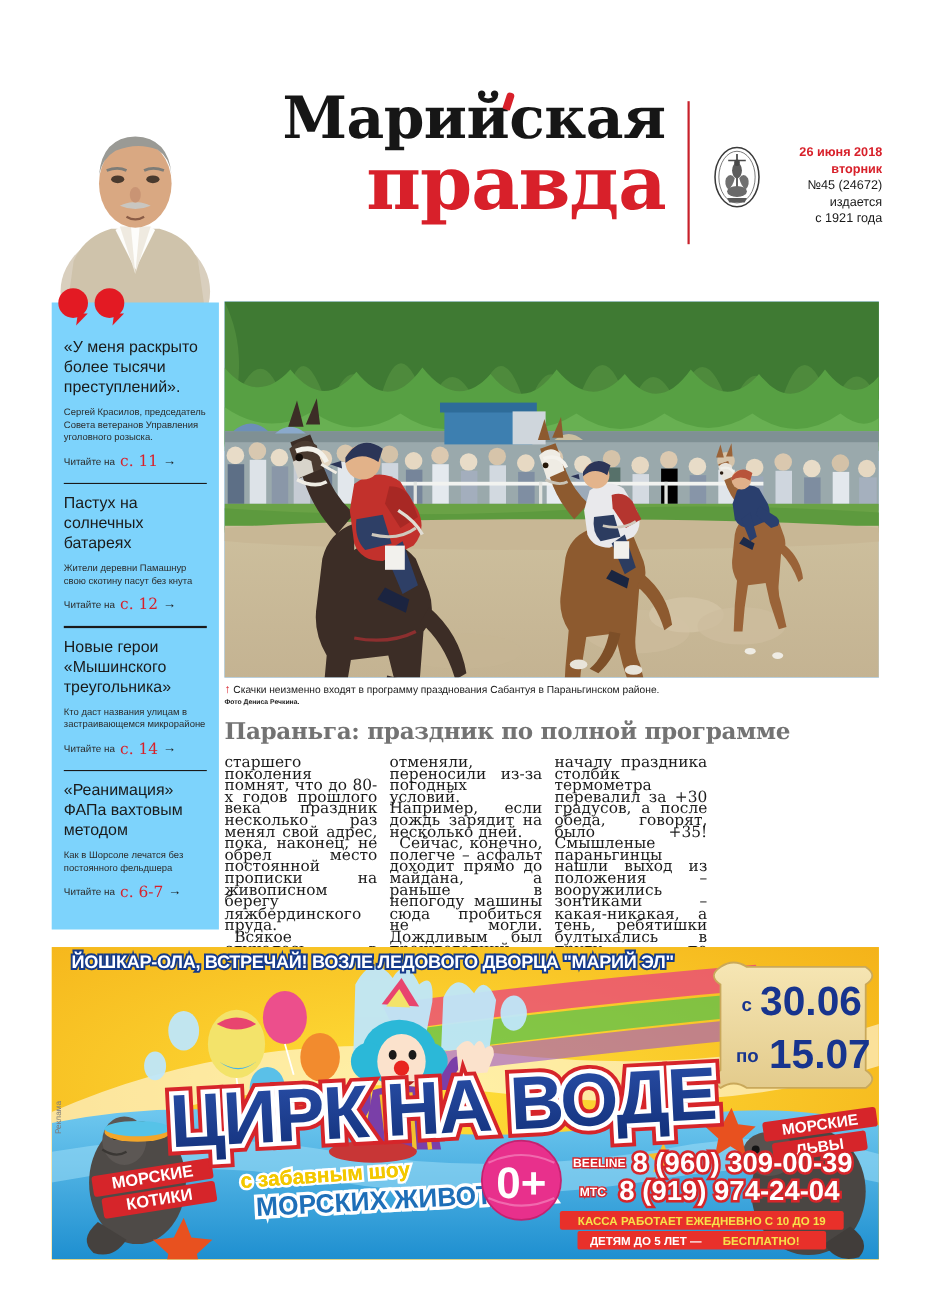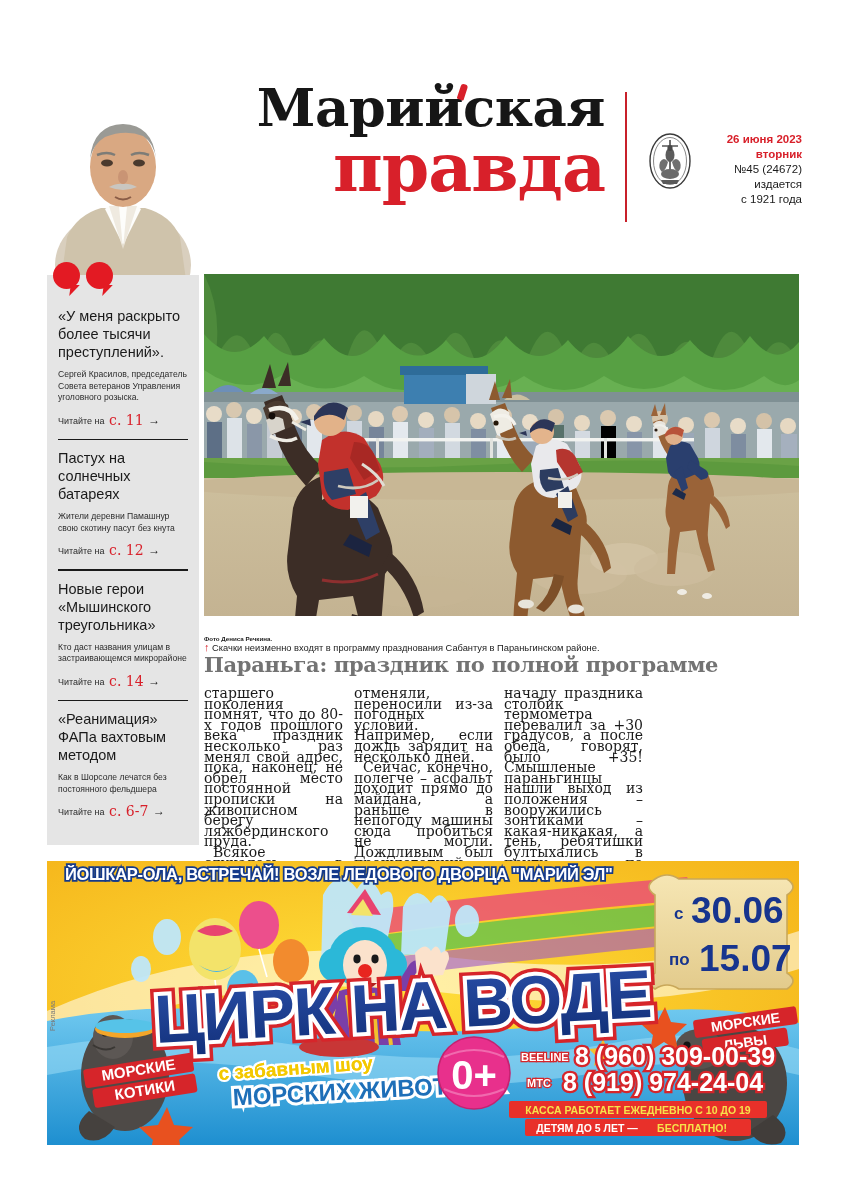--- a/index.html
+++ b/index.html
@@ -42,21 +42,21 @@
 
   
   .portrait{
     position:absolute;left:47px;top:105px;width:152px;height:175px;
     overflow:hidden;
   }
 
   
   .sidebar{
     position:absolute;left:47px;top:275px;width:152px;height:570px;
-    background:#e5e5e5;
+    background:#7dd3fc;
   }
   .quote-marks{position:absolute;left:53px;top:262px;width:64px;height:30px;}
   .qm{
     position:absolute;top:0;width:27px;height:27px;background:#e31a23;
     border-radius:50%;
   }
   .qm:after{
     content:"";position:absolute;right:1px;bottom:-7px;
     border-left:9px solid #e31a23;border-bottom:11px solid transparent;
     transform:skewX(-8deg);
@@ -87,21 +87,21 @@
 
   
   .photo{
     position:absolute;left:204px;top:274px;width:595px;height:342px;
     overflow:hidden;background:#7fb2d8;
   }
   .photo svg{display:block;}
 
   .caption{
     position:absolute;left:204px;top:621px;width:595px;
-    font-size:9.3px;line-height:12px;color:#1a1a1a;margin-top:20px;
+    font-size:9.3px;line-height:12px;color:#1a1a1a;
   }
   .caption .uparr{font-size:11px;color:#d8202a;font-weight:700;}
   .credit{
     position:absolute;left:204px;top:634px;width:595px;
     font-size:6.2px;line-height:9px;color:#1a1a1a;font-weight:700;
   }
 
   .headline{
     position:absolute;left:204px;top:650px;width:595px;
     font-family:"DejaVu Serif", serif;font-weight:700;
@@ -188,21 +188,21 @@
         <ellipse cx="22" cy="23" rx="4.5" ry="7" fill="#5c5c5c"></ellipse>
         <path d="M12 30 Q16 24 20 30 Q18 38 14 40 Q10 36 12 30 Z" fill="#707070"></path>
         <path d="M32 30 Q28 24 24 30 Q26 38 30 40 Q34 36 32 30 Z" fill="#707070"></path>
         <ellipse cx="22" cy="42" rx="9" ry="5" fill="#6a6a6a"></ellipse>
         <path d="M13 48 L31 48 L29 52 L15 52 Z" fill="#5a5a5a"></path>
         <ellipse cx="22" cy="16" rx="2.6" ry="3" fill="#484848"></ellipse>
       </svg>
     </div>
 
     <div class="mast-info">
-      <div class="red">26 июня 2023</div>
+      <div class="red">26 июня 2018</div>
       <div class="red">вторник</div>
       <div>№45 (24672)</div>
       <div>издается</div>
       <div>с 1921 года</div>
     </div>
   </div>
 
   <div class="sidebar">
 
     <div class="sb-item sb-first">

